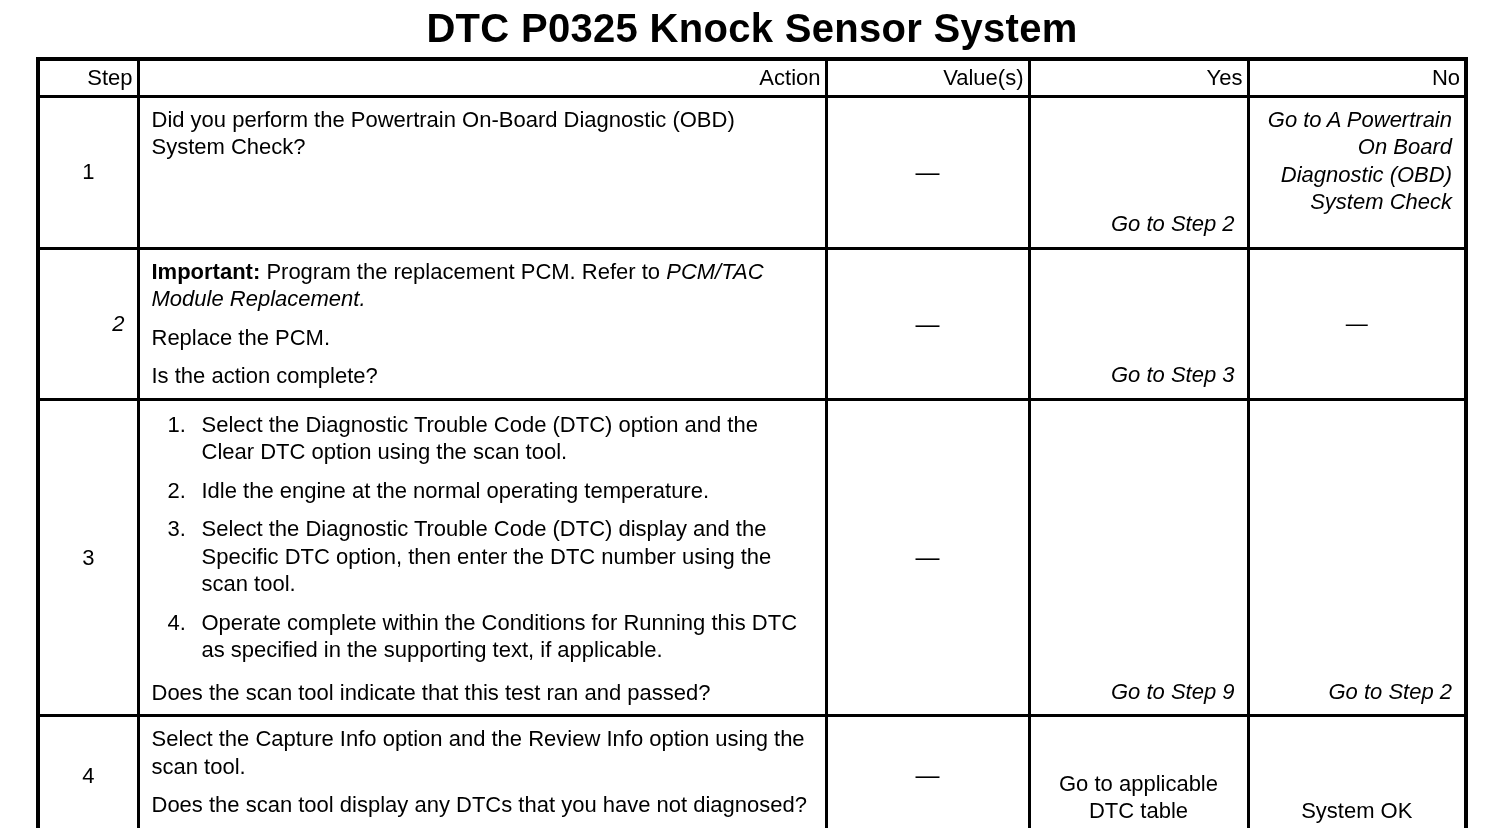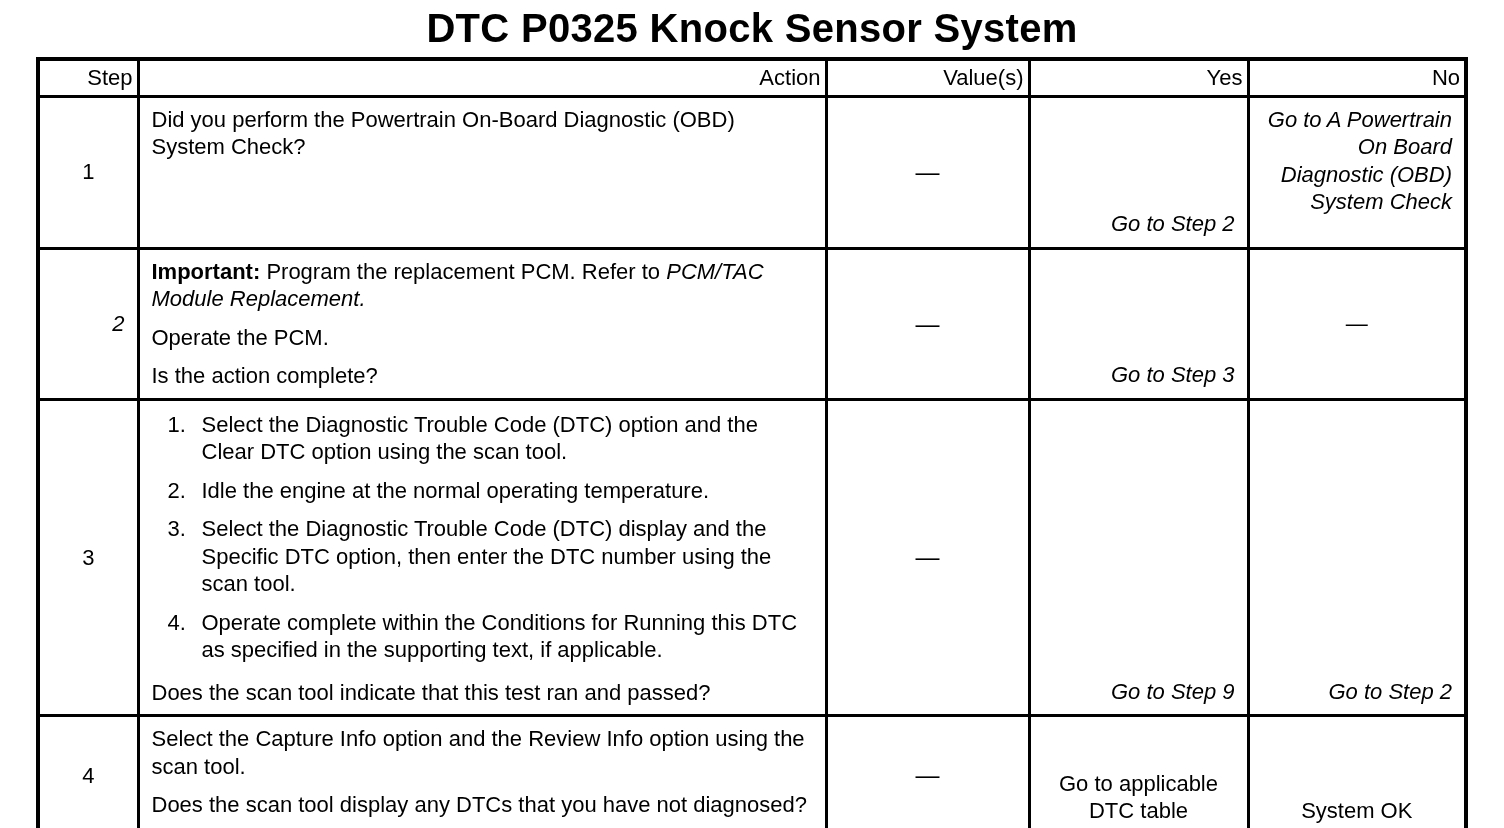--- a/index.html
+++ b/index.html
@@ -101,21 +101,21 @@
         </td>
         <td class="value-cell">—</td>
         <td class="result-cell va-bottom italic">Go to Step 2</td>
         <td class="result-cell va-top italic">Go to A Powertrain On Board Diagnostic (OBD) System Check</td>
       </tr>
 
       <tr class="r2">
         <td class="step-cell italic">2</td>
         <td class="action-cell">
           <p><span class="bold">Important:</span><span> Program the replacement PCM. Refer to </span><span class="italic">PCM/TAC Module Replacement.</span></p>
-          <p>Operate the PCM.</p>
+          <p>Replace the PCM.</p>
           <p>Is the action complete?</p>
         </td>
         <td class="value-cell">—</td>
         <td class="result-cell va-bottom italic">Go to Step 3</td>
         <td class="result-cell va-middle">—</td>
       </tr>
 
       <tr class="r3">
         <td class="step-cell">3</td>
         <td class="action-cell">

